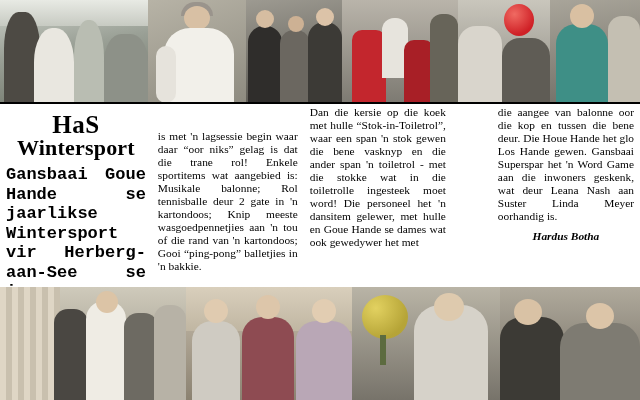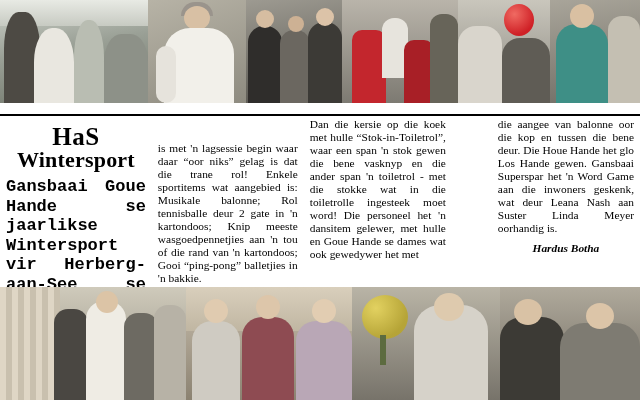--- a/index.html
+++ b/index.html
@@ -69,21 +69,21 @@
 
   
   .p6 { width: 90px; background: linear-gradient(170deg,#a9a59a 0%,#6f6c64 100%); }
   .p6 .teal { position:absolute; left:6px; top:24px; width:52px; height:79px; background:#3e8f86; border-radius:20px 20px 0 0; }
   .p6 .head { position:absolute; left:20px; top:4px; width:24px; height:24px; background:#d9c0a2; border-radius:50%; }
   .p6 .side { position:absolute; left:58px; top:16px; width:32px; height:87px; background:#c4bfb2; border-radius:14px 14px 0 0; }
 
   
   .article {
     position: absolute;
-    left: 0; top: 114px;
+    left: 0; top: 102px;
     width: 640px; height: 182px;
     background: #ffffff;
     padding: 20px 0 0 0;
   }
   .rule-top {
     position:absolute; left:0; top:0; width:640px; height:2px; background:#000;
   }
   .cols {
     position: absolute;
     left: 0; top: 4px;

